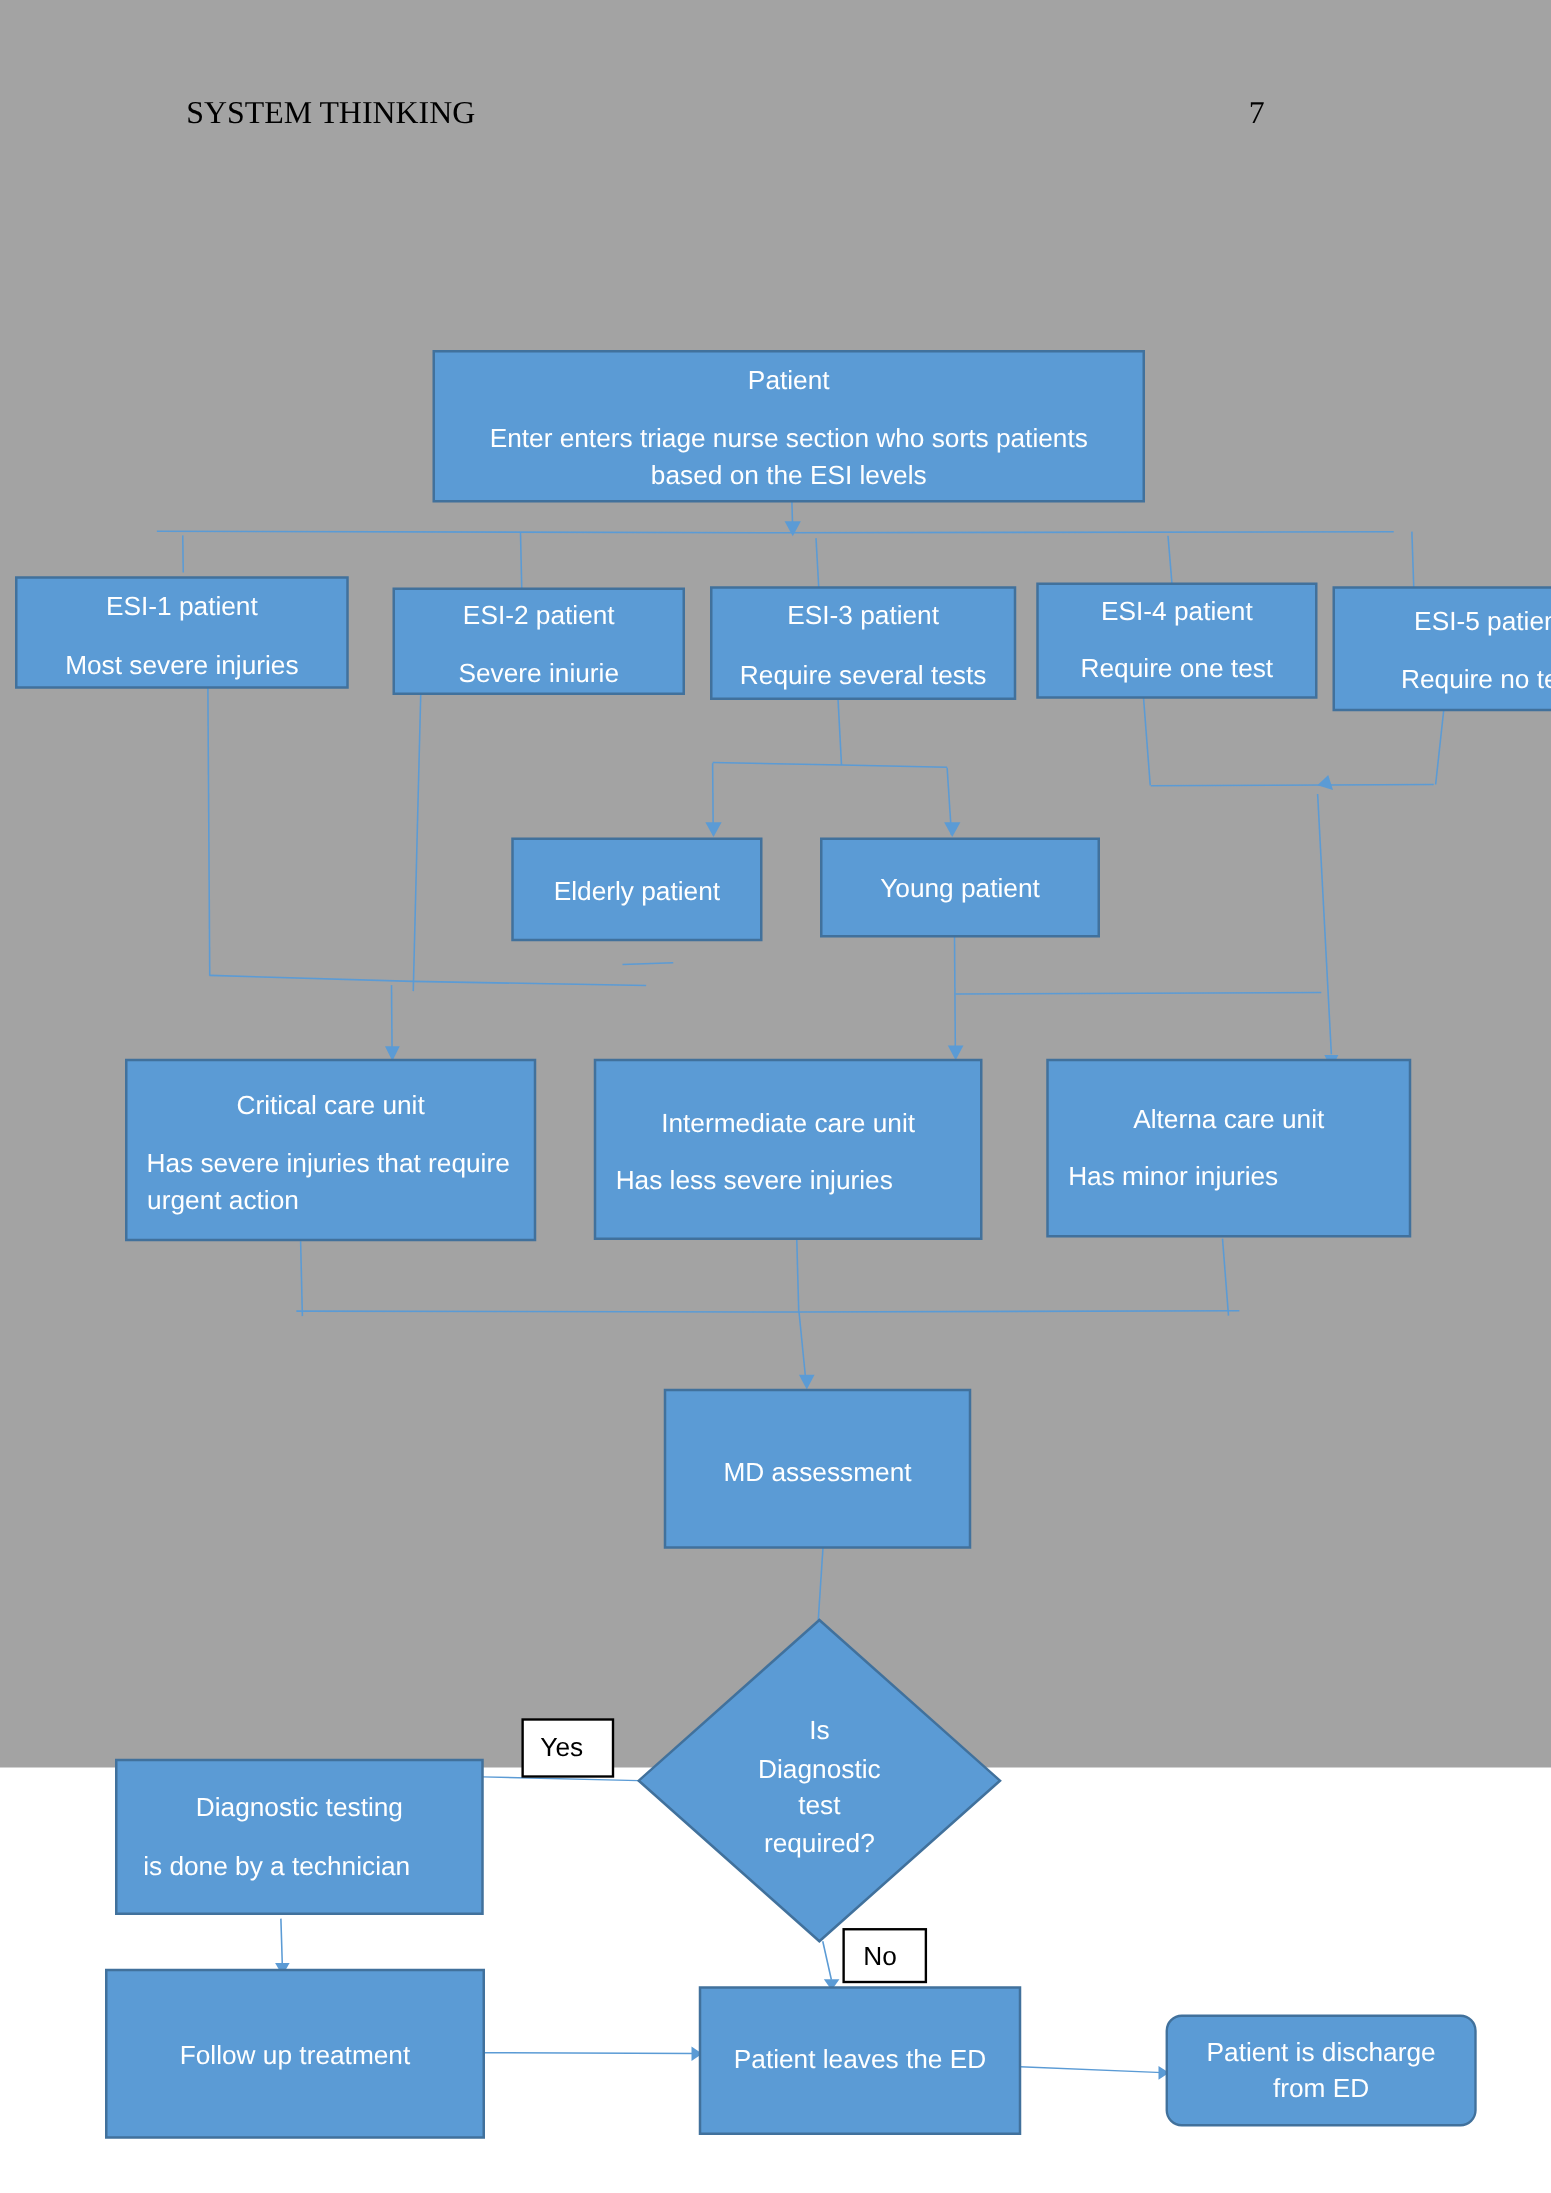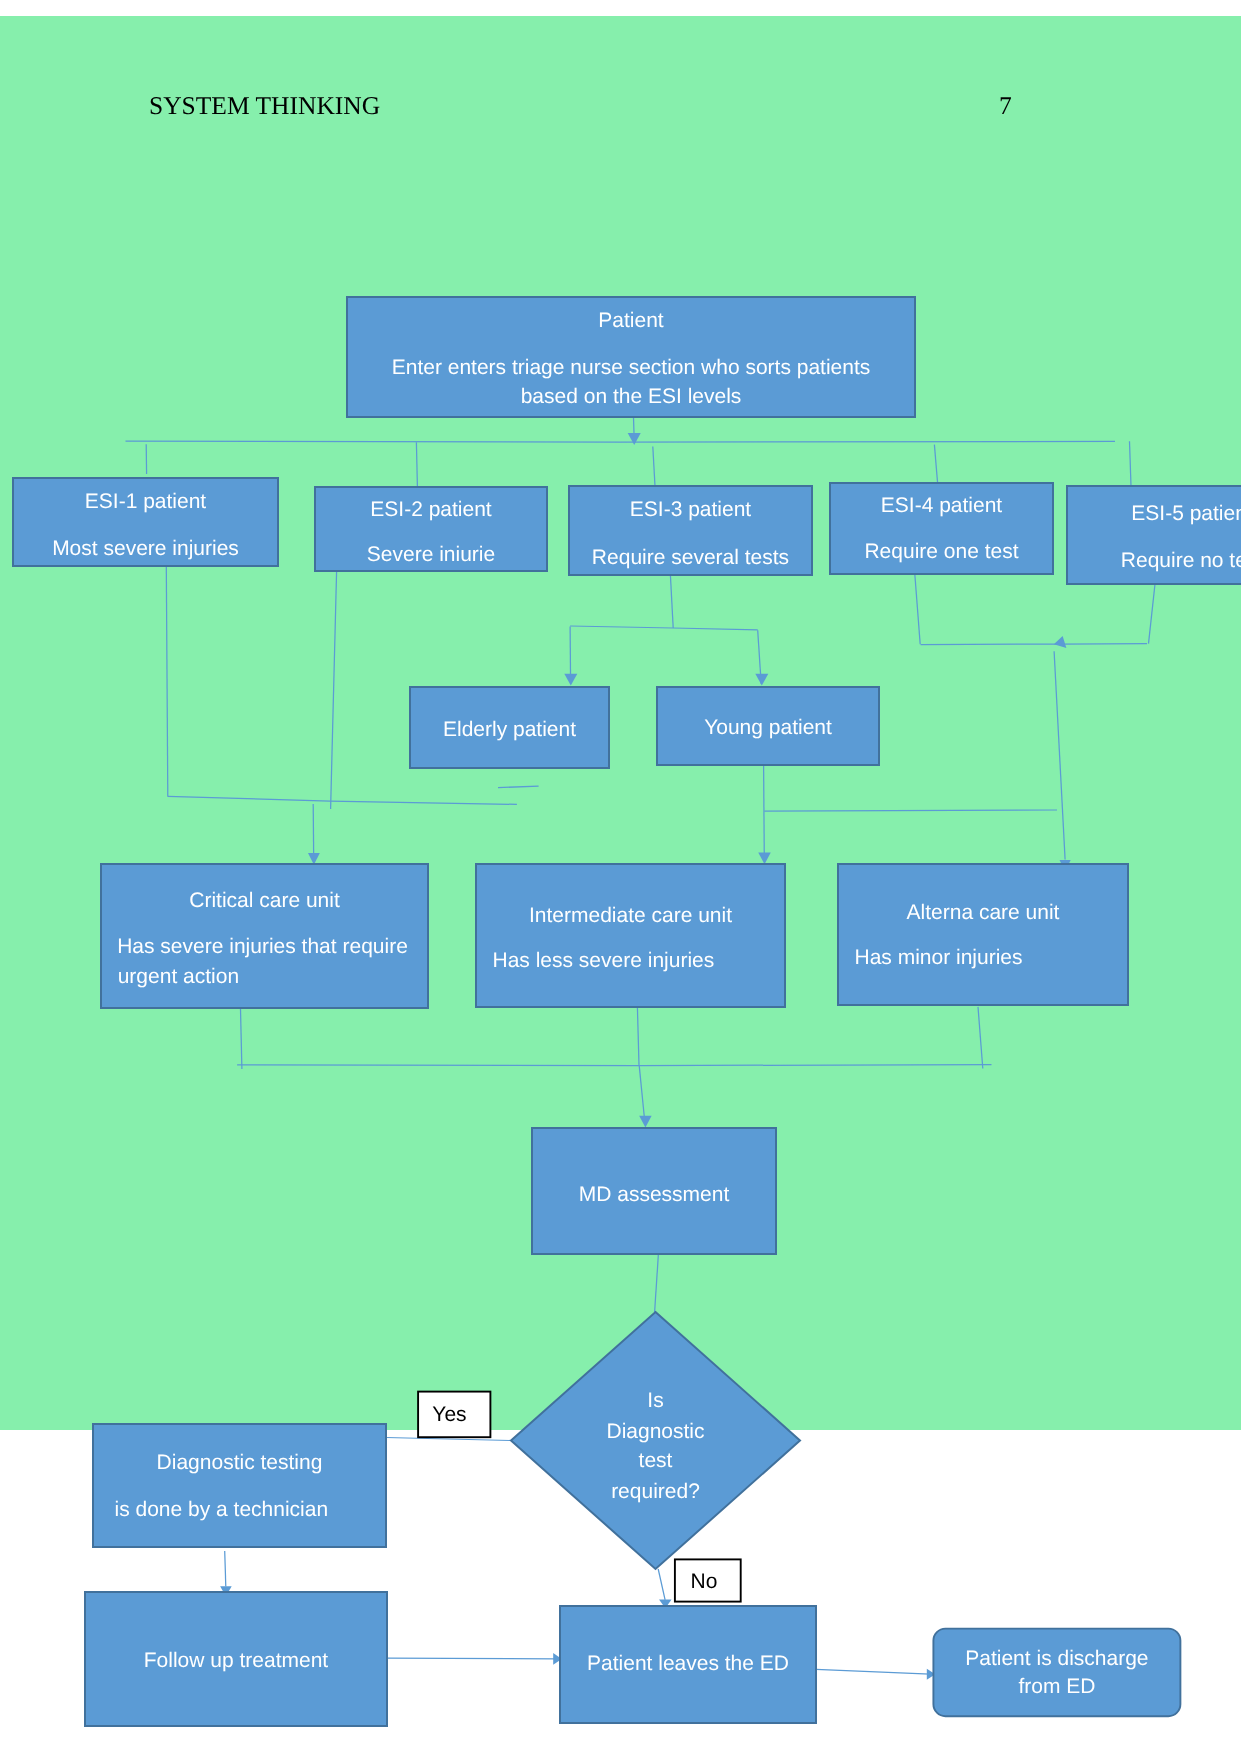--- a/index.html
+++ b/index.html
@@ -1,20 +1,20 @@
 <!DOCTYPE html>
 <html><head>
 <meta charset="utf-8">
 <title>SYSTEM THINKING</title>
 <style>
   html,body{margin:0;padding:0;background:#ffffff;}
   *{-webkit-font-smoothing:antialiased;text-rendering:geometricPrecision;}
   body{width:1241px;height:1754px;position:relative;overflow:hidden;
        font-family:"Liberation Sans",sans-serif;}
-  .page{position:absolute;left:0;top:16px;width:1241px;height:1414px;background:#86efac;}
+  .page{position:absolute;left:0;top:0;width:1241px;height:1414px;background:#a3a3a3;}
   .hdr{position:absolute;font-family:"Liberation Serif",serif;font-size:25.5px;color:#000;
        white-space:nowrap;line-height:1;}
   #hdr-title{left:149px;top:77px;}
   #hdr-page{left:999px;top:77px;}
   svg#flow{position:absolute;left:0;top:0;display:block;}
   #flow,.hdr{will-change:transform;}
   .nodetext{font-family:"Liberation Sans",sans-serif;font-size:21px;fill:#ffffff;}
   .lbltext{font-family:"Liberation Sans",sans-serif;font-size:21px;fill:#000000;}
 </style>
 </head>

